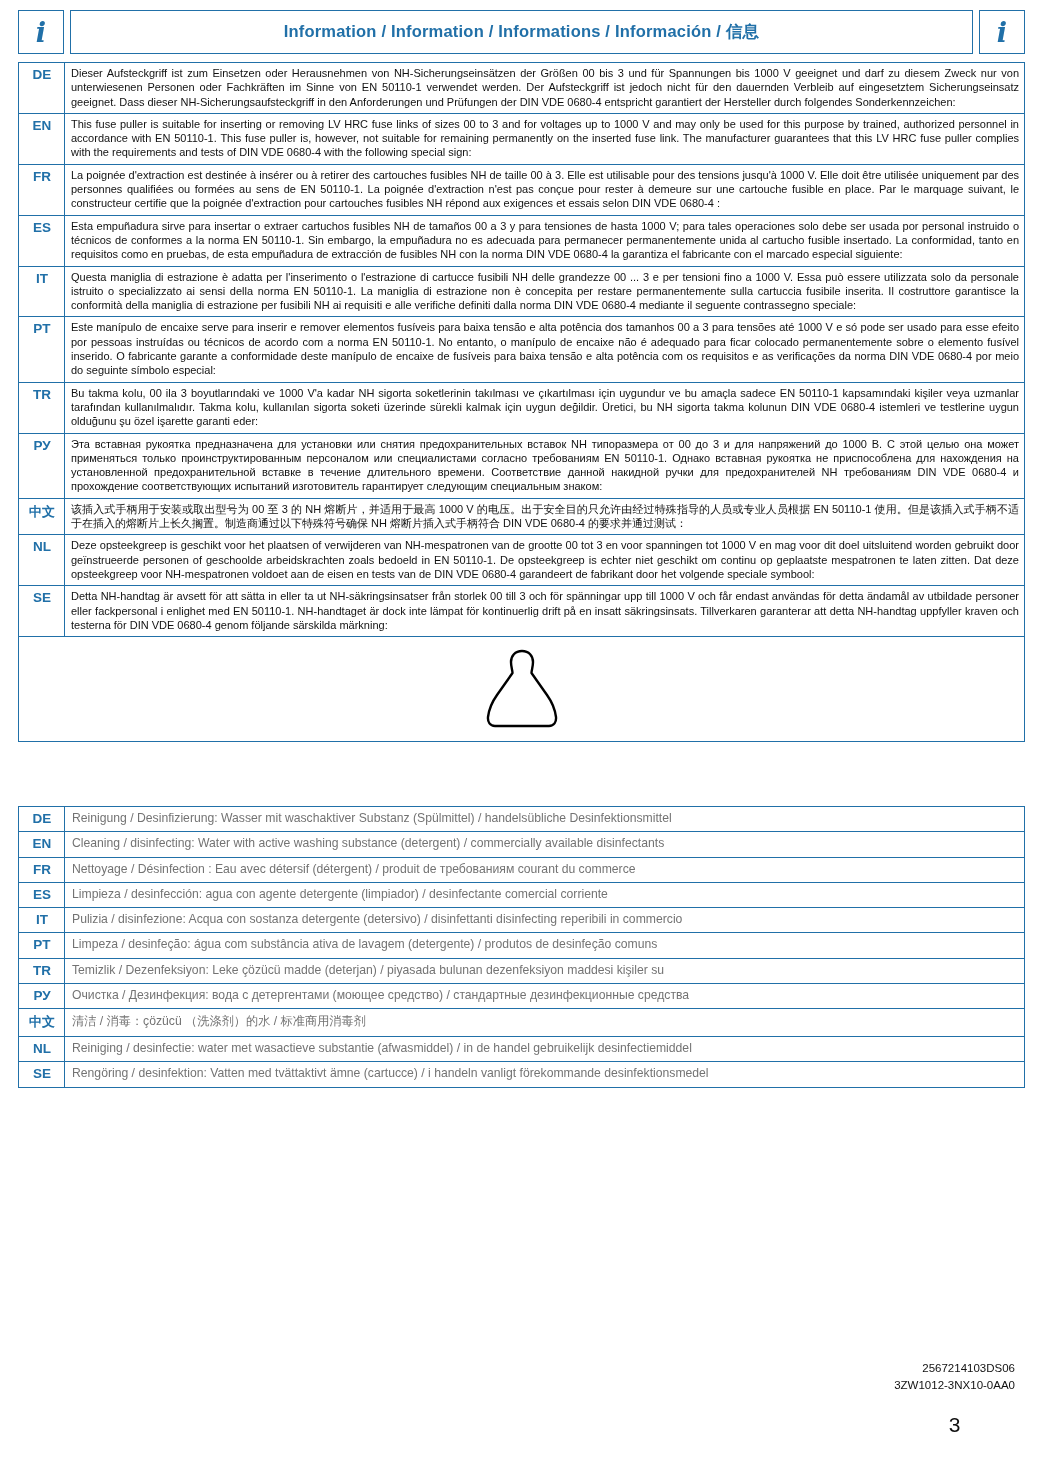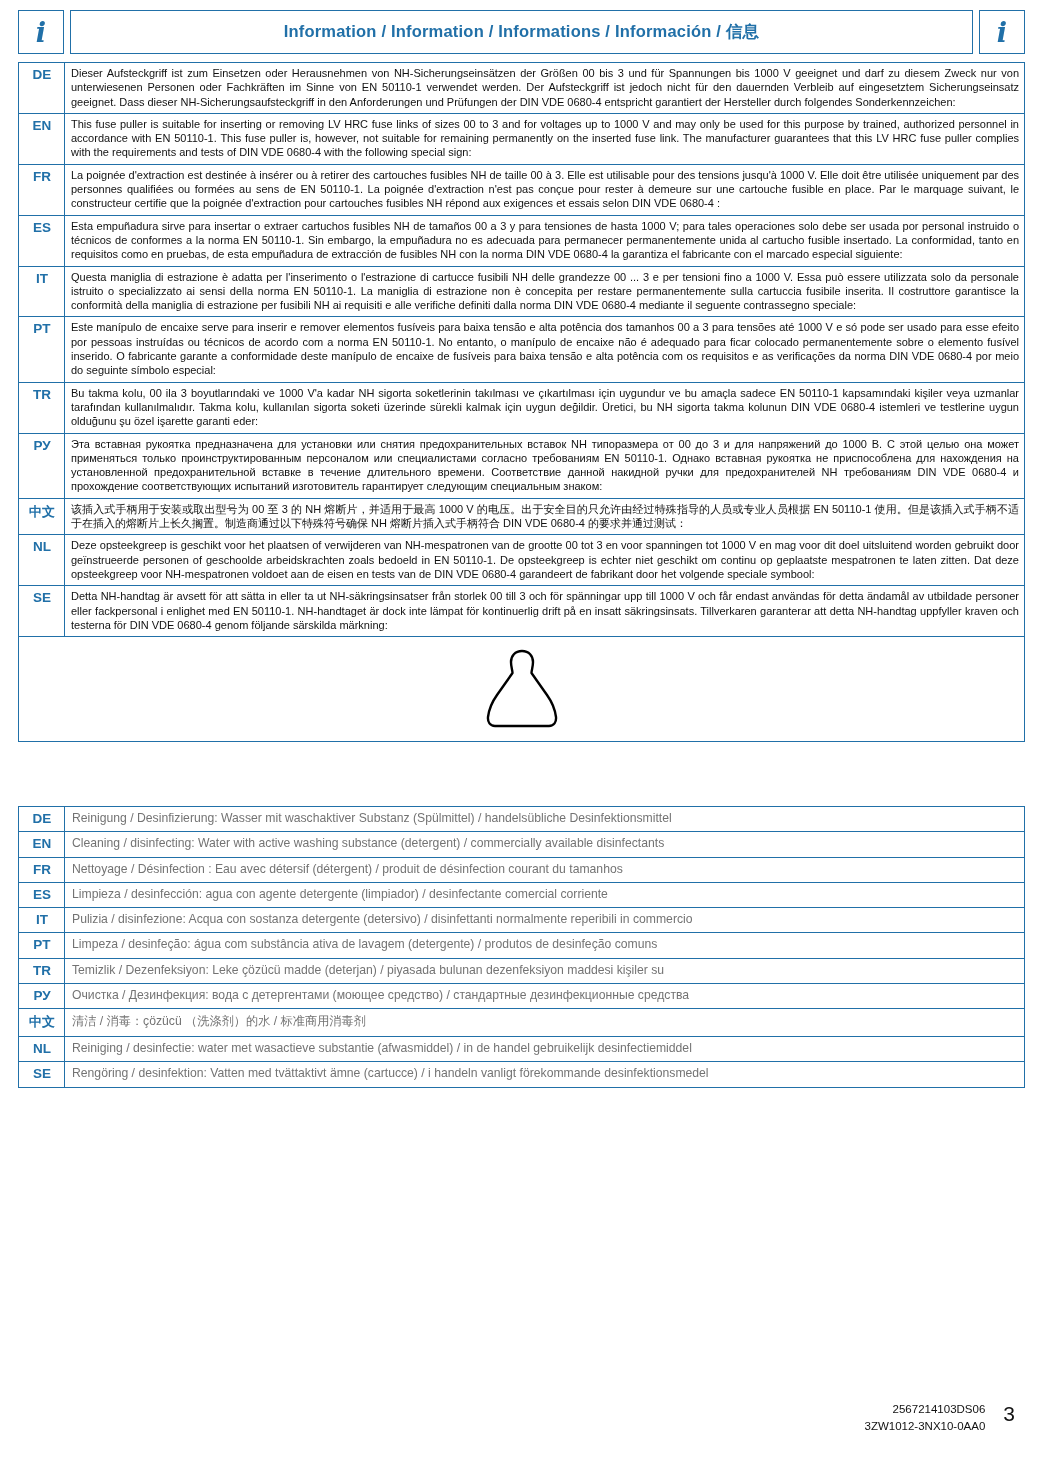--- a/index.html
+++ b/index.html
@@ -135,22 +135,23 @@
     color: #737373;
     line-height: 1.25;
   }
 
   
   .footer {
     position: absolute;
     right: 28px;
     bottom: 34px;
     display: flex;
-    align-items: flex-start;
+    align-items: center;
     gap: 18px;
+    flex-direction: column;
   }
   .footer-codes {
     text-align: right;
     font-size: 11.5px;
     line-height: 1.5;
     color: #111111;
   }
   .page-num {
     font-size: 21px;
     color: #111111;
@@ -238,29 +239,29 @@
       <tr>
         <td class="code">DE</td>
         <td class="body">Reinigung / Desinfizierung: Wasser mit waschaktiver Substanz (Spülmittel) / handelsübliche Desinfektionsmittel</td>
       </tr>
       <tr>
         <td class="code">EN</td>
         <td class="body">Cleaning / disinfecting: Water with active washing substance (detergent) / commercially available disinfectants</td>
       </tr>
       <tr>
         <td class="code">FR</td>
-        <td class="body">Nettoyage / Désinfection : Eau avec détersif (détergent) / produit de désinfection courant du tamanhos</td>
+        <td class="body">Nettoyage / Désinfection : Eau avec détersif (détergent) / produit de требованиям courant du commerce</td>
       </tr>
       <tr>
         <td class="code">ES</td>
         <td class="body">Limpieza / desinfección: agua con agente detergente (limpiador) / desinfectante comercial corriente</td>
       </tr>
       <tr>
         <td class="code">IT</td>
-        <td class="body">Pulizia / disinfezione: Acqua con sostanza detergente (detersivo) / disinfettanti normalmente reperibili in commercio</td>
+        <td class="body">Pulizia / disinfezione: Acqua con sostanza detergente (detersivo) / disinfettanti disinfecting reperibili in commercio</td>
       </tr>
       <tr>
         <td class="code">PT</td>
         <td class="body">Limpeza / desinfeção: água com substância ativa de lavagem (detergente) / produtos de desinfeção comuns</td>
       </tr>
       <tr>
         <td class="code">TR</td>
         <td class="body">Temizlik / Dezenfeksiyon: Leke çözücü madde (deterjan) / piyasada bulunan dezenfeksiyon maddesi kişiler su</td>
       </tr>
       <tr>

